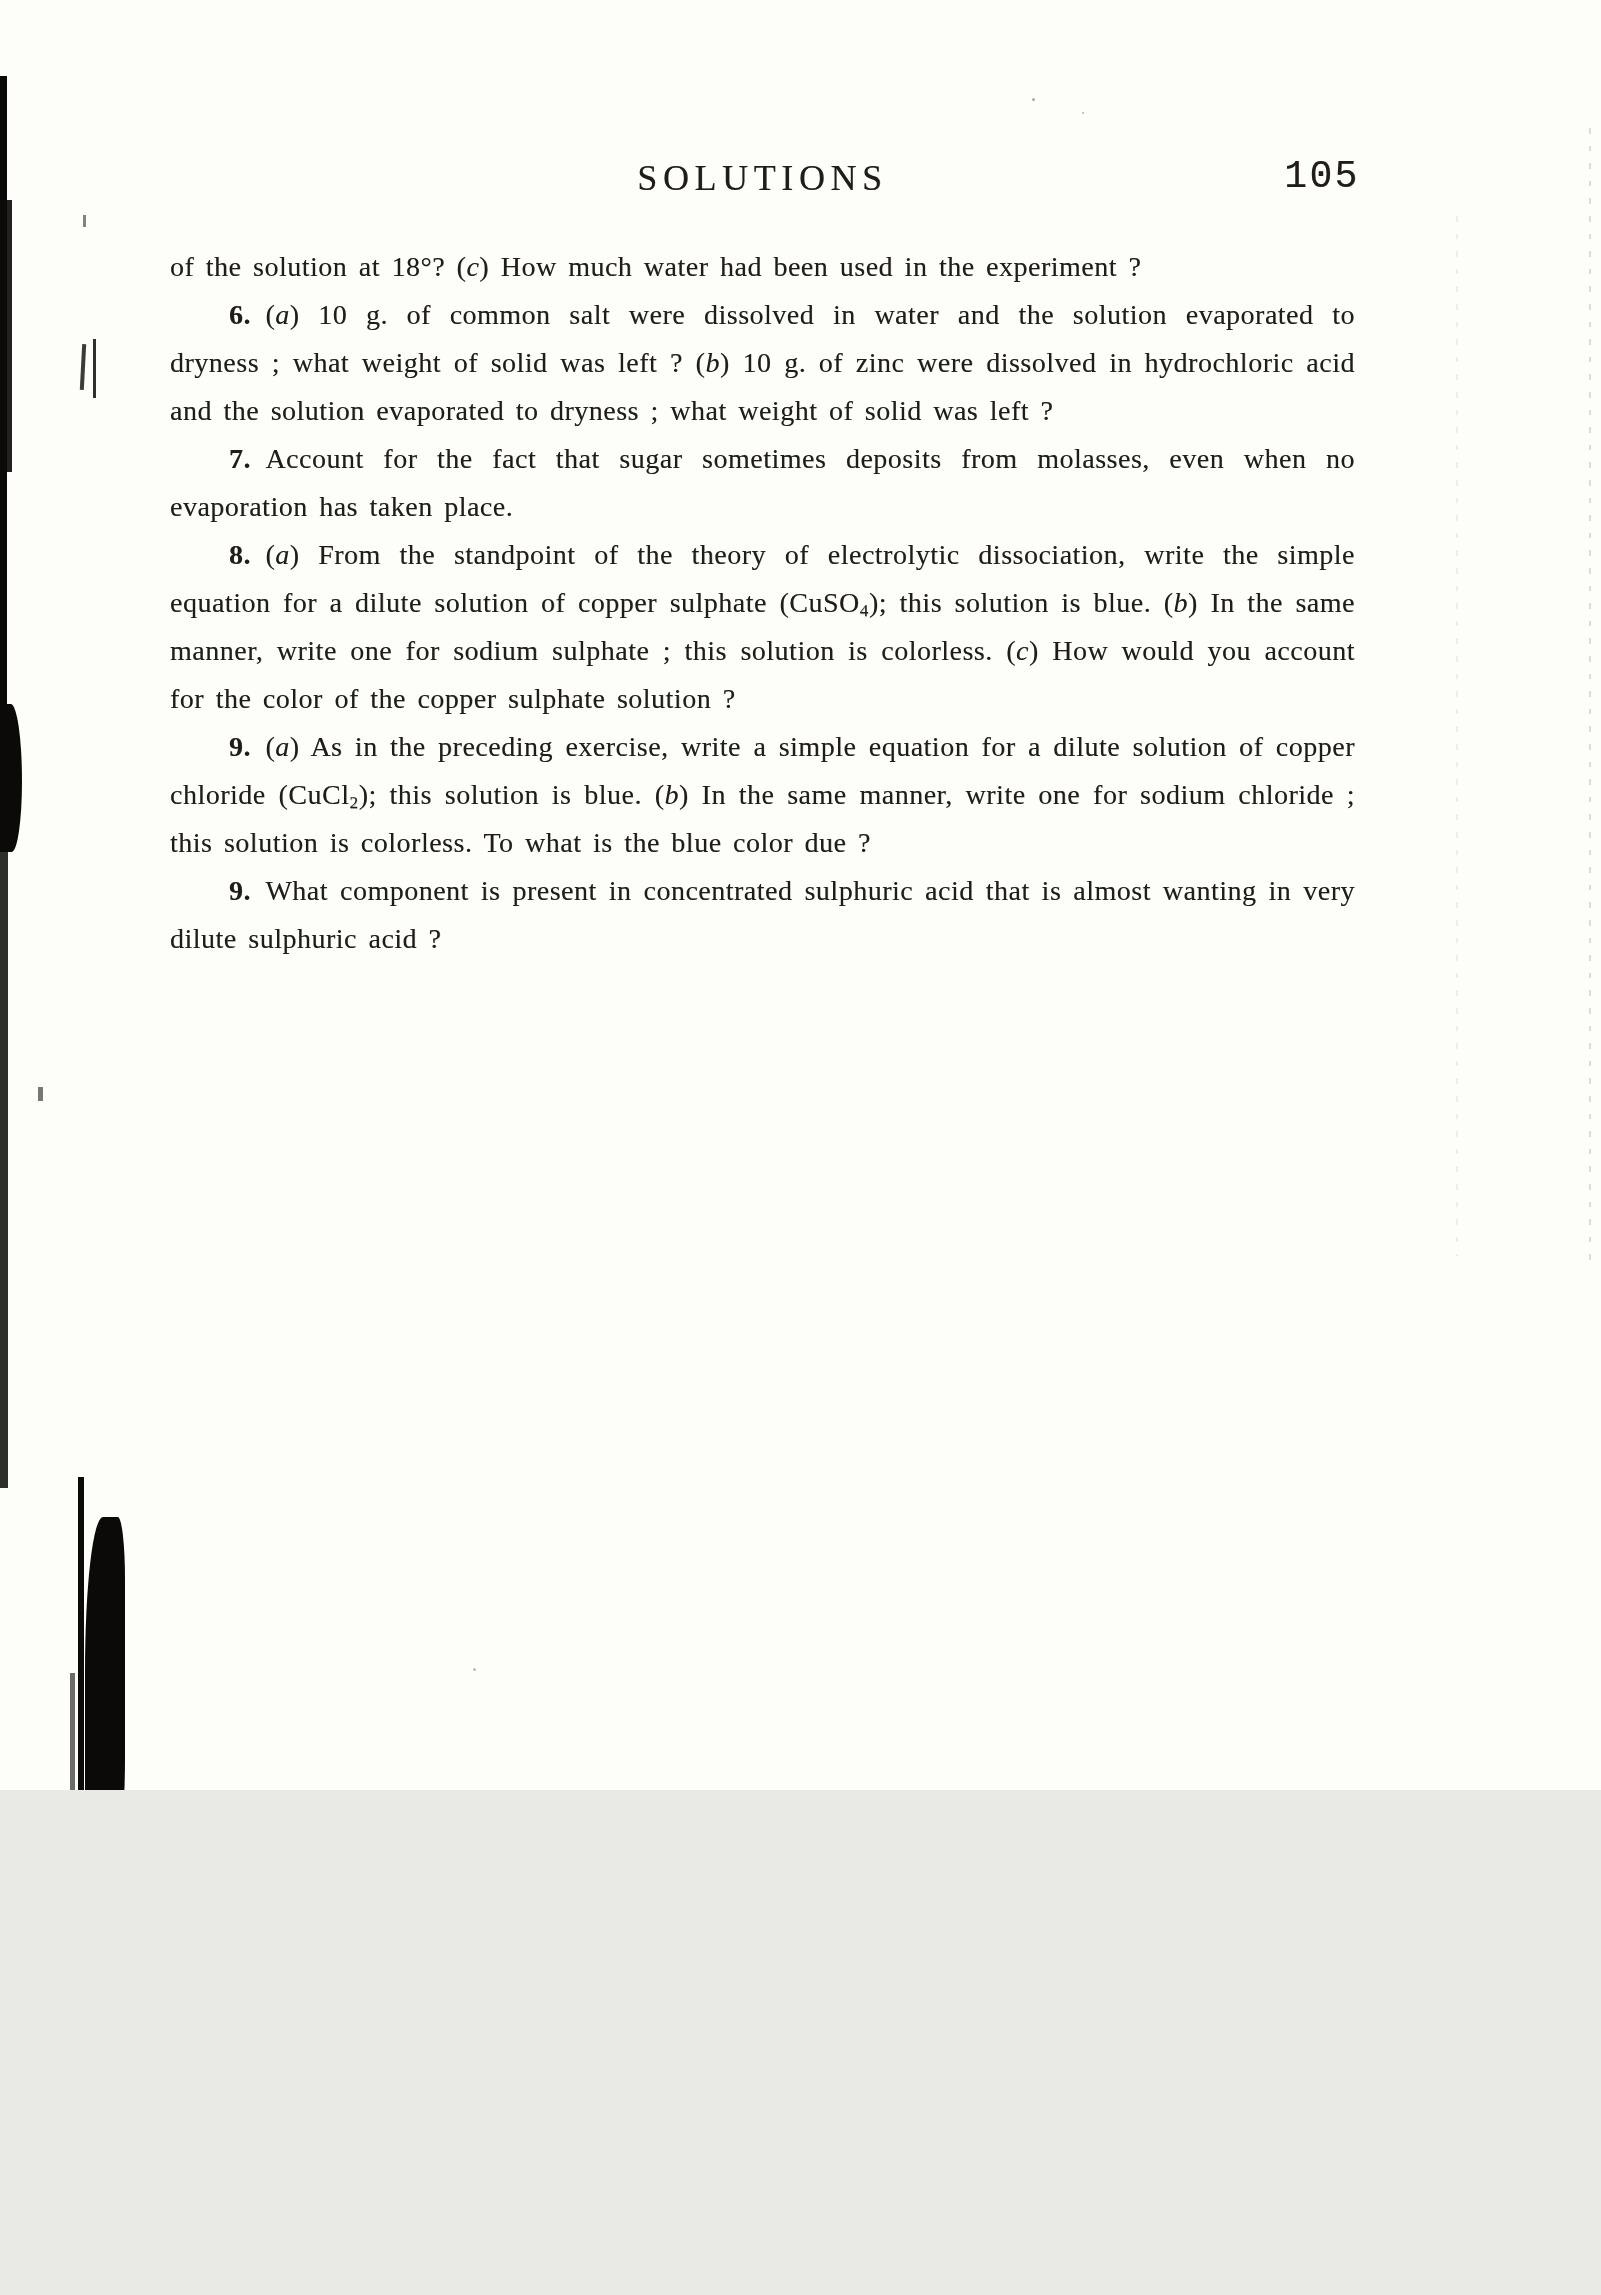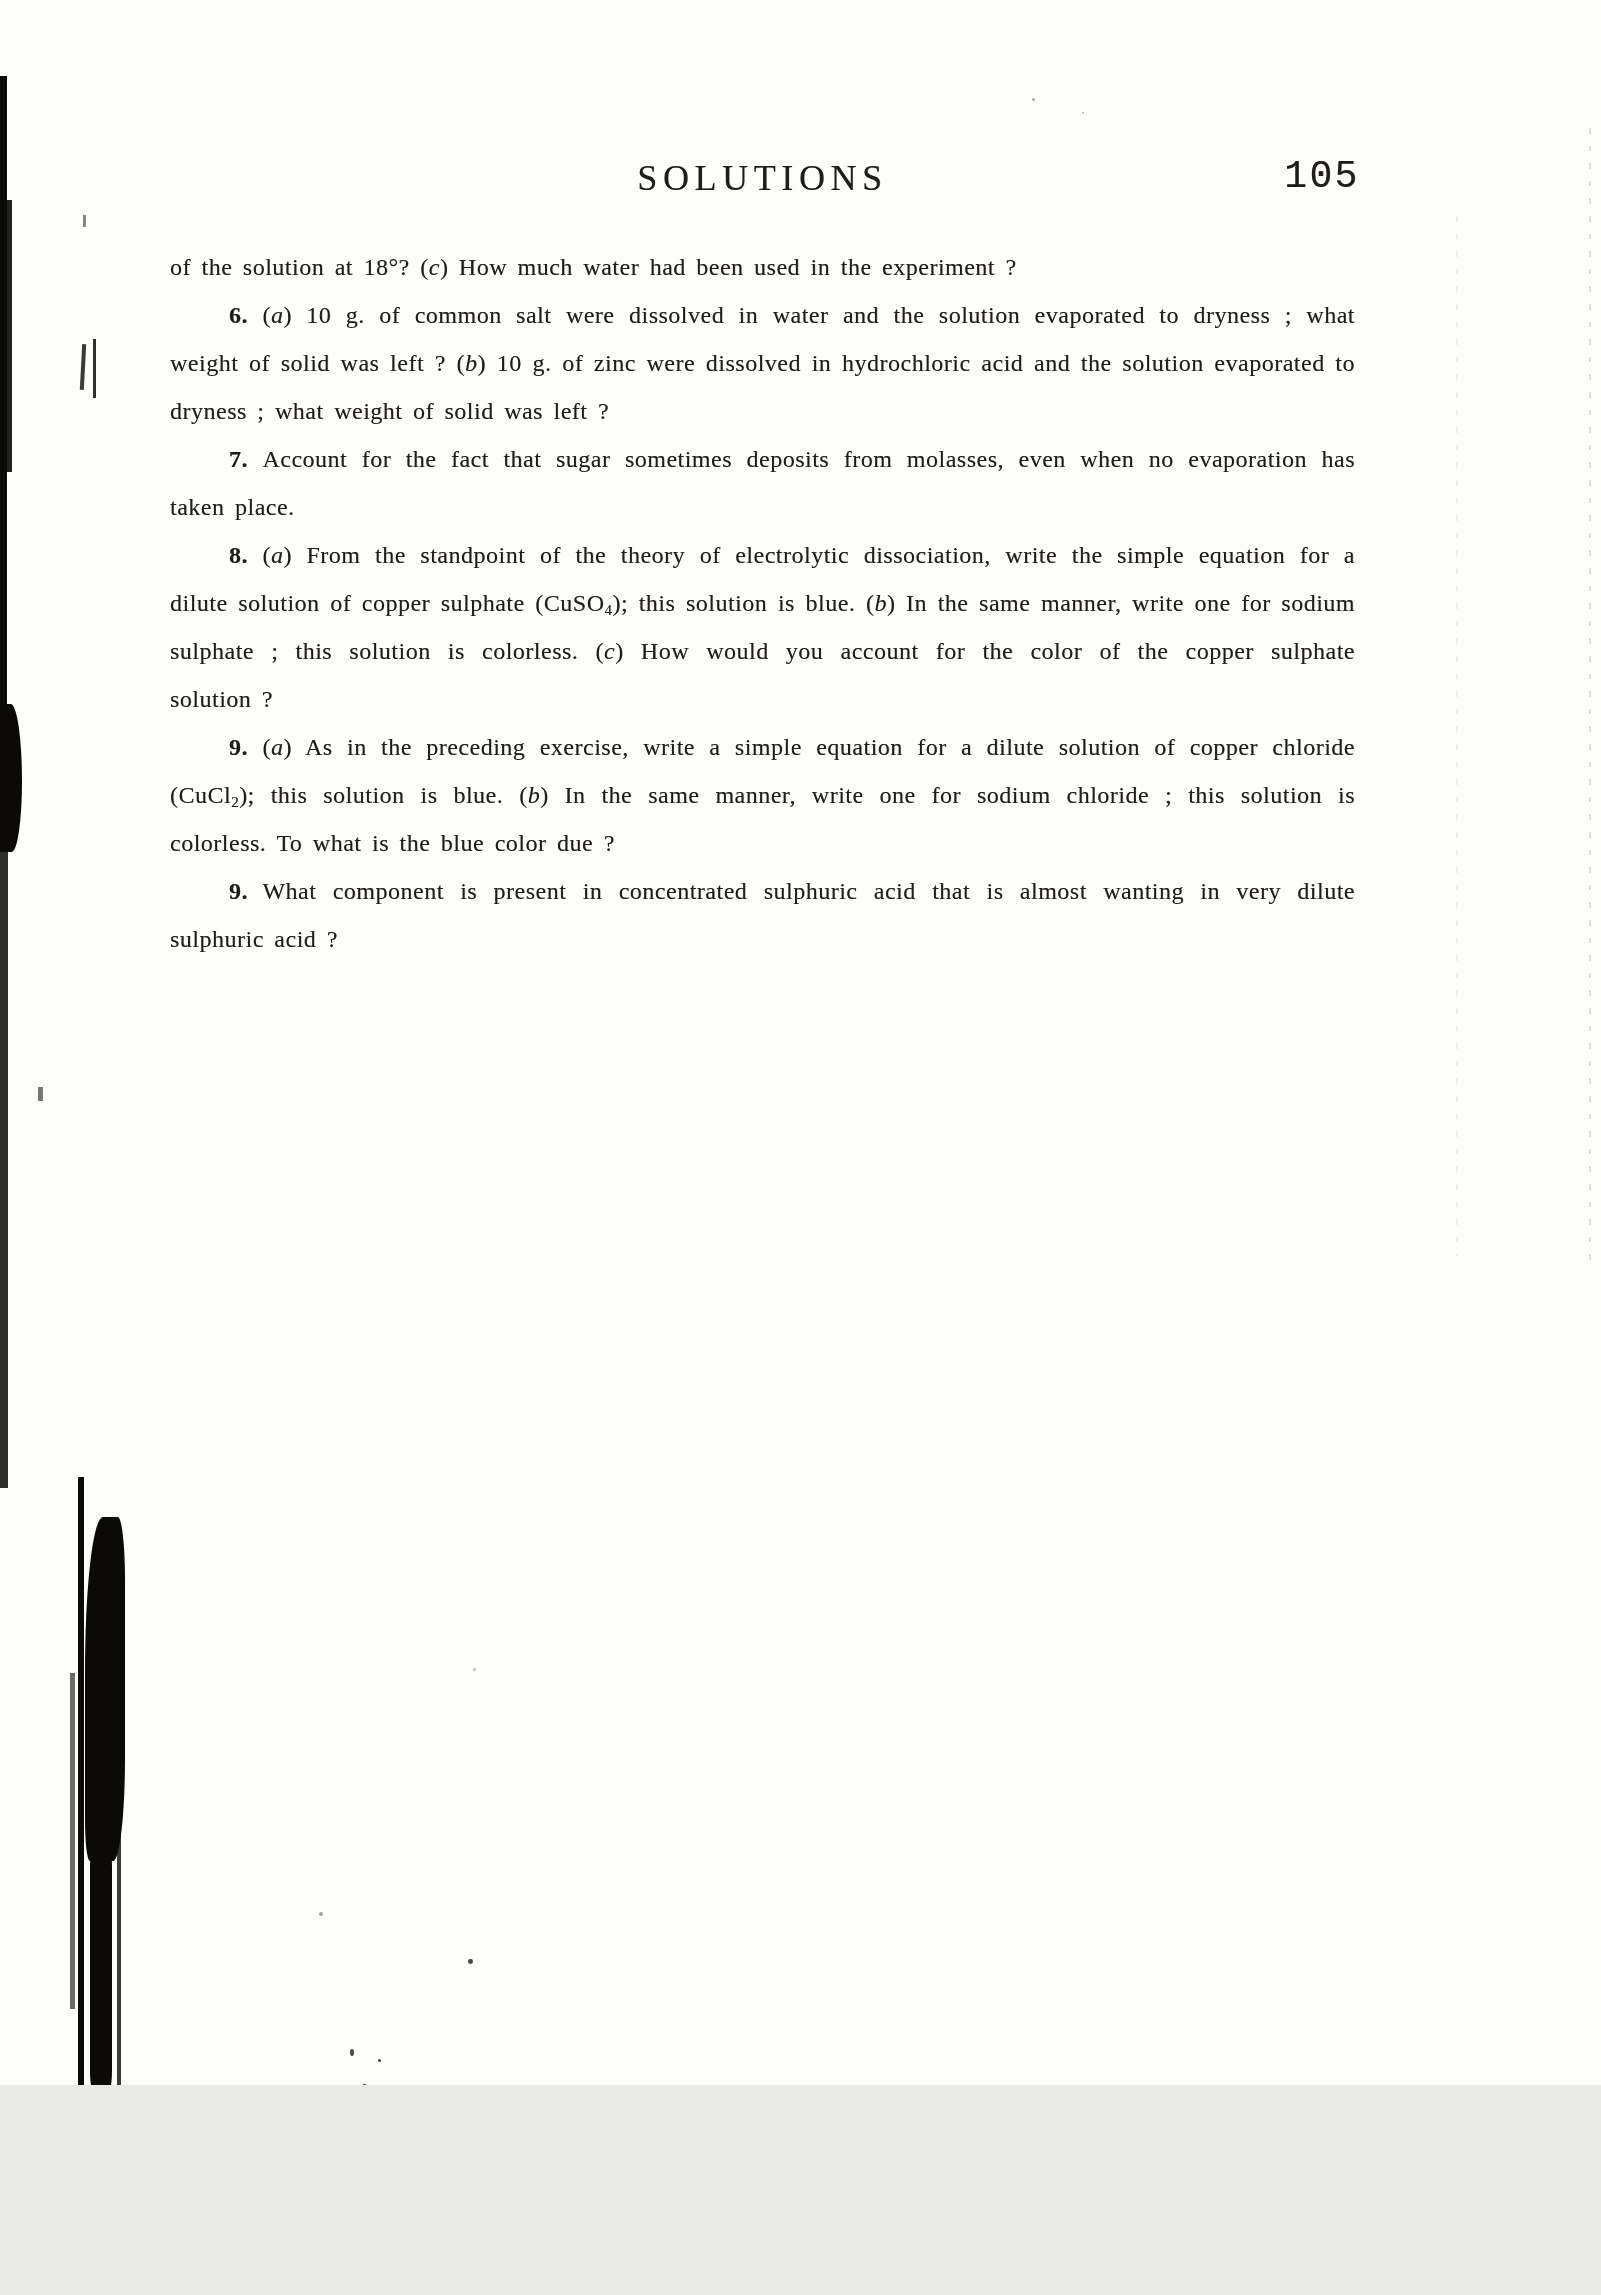--- a/index.html
+++ b/index.html
@@ -1,19 +1,19 @@
 <!DOCTYPE html>
 <html style="font-size:12.8px"><head>
 <meta charset="utf-8">
 <style>
   html, body { margin: 0; padding: 0; background: #e9e9e6; }
   .page {
     position: relative;
     width: 1602px;
-    height: 2085px;
+    height: 1790px;
     background: #fdfdfa;
     overflow: hidden;
     font-family: "Liberation Serif", "DejaVu Serif", serif;
     color: #201d19;
   }
   .running-header {
     position: absolute;
     top: 157px;
     left: 170px;
     width: 1185px;
@@ -33,21 +33,21 @@
     font-size: 38px;
     letter-spacing: 2.4px;
     text-shadow: 0.3px 0.2px 0.4px rgba(20,18,15,0.45);
     font-family: Liberation Mono, monospace;
   }
   .content {
     position: absolute;
     top: 243px;
     left: 170px;
     width: 1185px;
-    font-size: 24px;
+    font-size: 28px;
     line-height: 48px;
     letter-spacing: 0.5px;
     word-spacing: 4px;
     text-align: justify;
     text-shadow: 0.3px 0.2px 0.4px rgba(20,18,15,0.4);
   }
   .para { margin: 0; }
   .para.indented { text-indent: 59px; }
   .q-num { font-weight: bold; }
   .q-num:not(:empty) { margin-right: 14.4px; }

